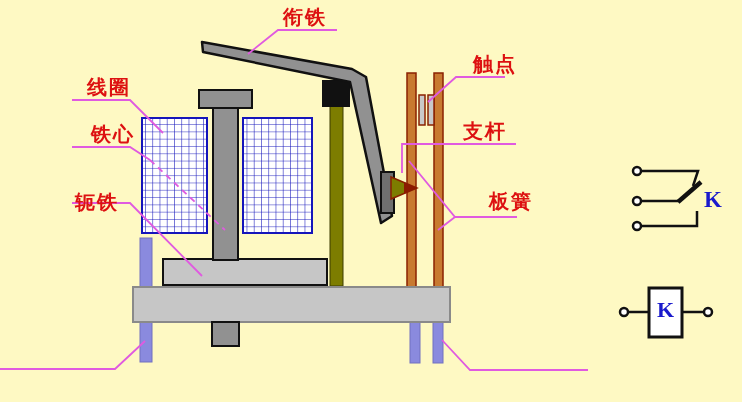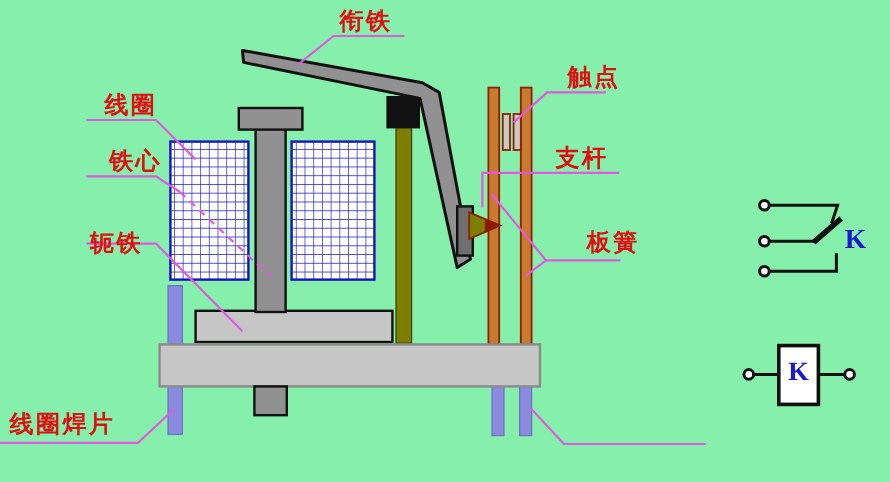--- a/index.html
+++ b/index.html
@@ -1,16 +1,16 @@
 <!DOCTYPE html>
 <html style="--c-label_red: #dd1111; --c-leader_magenta: #e05ae0; --c-coil_blue: #1515bb; --c-metal_gray: #919191; --c-dark_gray: #6f6f6f; --c-light_gray: #c6c6c6; --c-olive: #7d7d00; --c-spring_orange: #c87a30; --c-spring_border: #8b2200; --c-tab_blue: #8a8ade; --c-symbol_blue: #1a1acc; --c-ink: #111111; --c-caption: #222222;"><head>
 <meta charset="utf-8">
 <style>
   html,body{margin:0;padding:0;background:#fff;}
-  .stage{position:relative;width:742px;height:402px;background:#86efac;overflow:hidden;
+  .stage{position:relative;width:742px;height:402px;background:#fef9c3;overflow:hidden;
          font-family:"DejaVu Sans",sans-serif;}
   .stage svg{position:absolute;left:0;top:0;}
   .label{position:absolute;color:var(--c-label_red);font-weight:bold;font-size:20px;
          line-height:1.1;white-space:nowrap;letter-spacing:2px;}
   .caption{position:absolute;color:var(--c-caption);font-weight:bold;font-size:20px;
          line-height:1.1;white-space:nowrap;letter-spacing:1px;}
   .kletter{position:absolute;color:var(--c-symbol_blue);font-weight:bold;font-size:23px;
          line-height:1;font-family:"Liberation Serif","DejaVu Serif",serif;}
   .k-coil-box{left:649px;top:299px;width:33px;text-align:center;font-size:22px;}
   
@@ -92,21 +92,20 @@
     <path d="M628 312 H649 M682 312 H704" class="sym"></path>
     <rect x="649" y="288" width="33" height="49" fill="#fff" stroke="#111" stroke-width="3"></rect>
     <circle cx="624" cy="312" r="4" class="term"></circle>
     <circle cx="708" cy="312" r="4" class="term"></circle>
   </svg>
 
   <div class="label" style="left:283px;top:6px">衔铁</div>
   <div class="label" style="left:87px;top:76px">线圈</div>
   <div class="label" style="left:91px;top:123px">铁心</div>
   <div class="label" style="left:75px;top:191px">轭铁</div>
-  <div class="label" style="left:8px;top:342px">线圈焊片</div>
   <div class="label" style="left:473px;top:53px">触点</div>
   <div class="label" style="left:463px;top:120px">支杆</div>
   <div class="label" style="left:489px;top:190px">板簧</div>
 
 
   <div class="kletter" style="left:704px;top:188px">K</div>
   <div class="kletter k-coil-box">K</div>
 
 </div>
 

